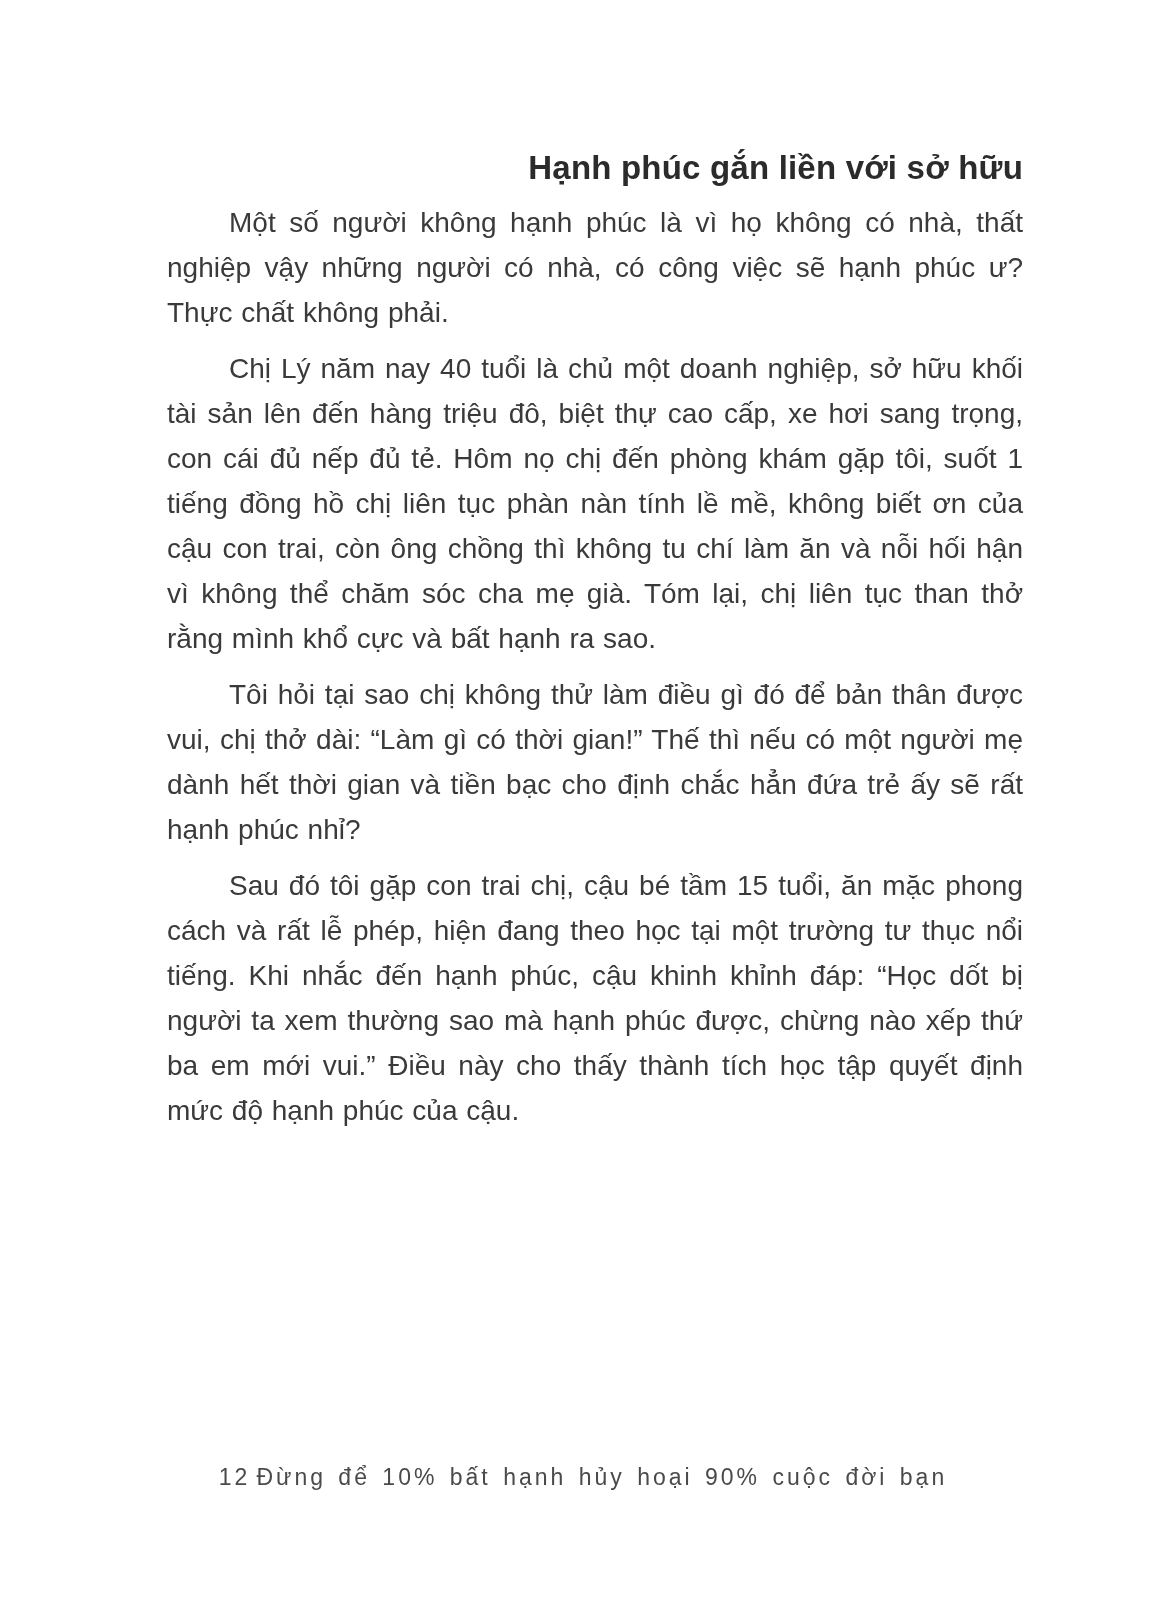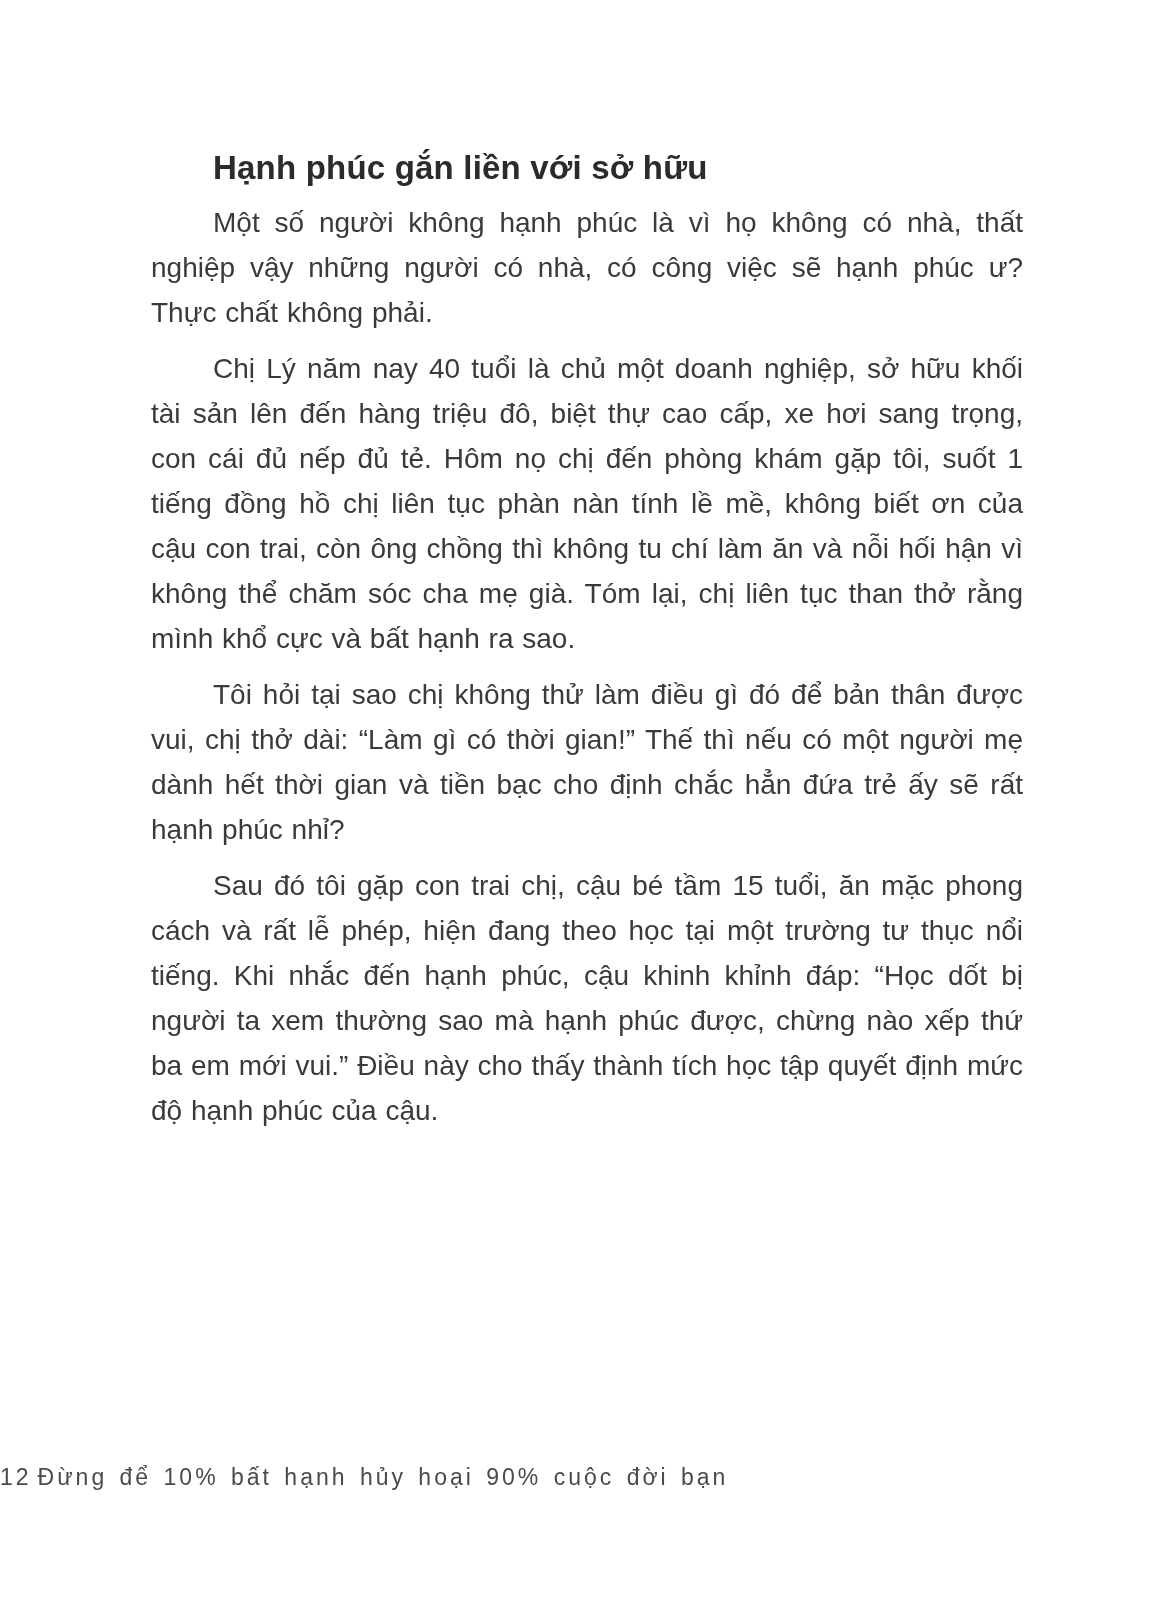--- a/index.html
+++ b/index.html
@@ -21,38 +21,40 @@
     top: 145px;
     width: 872px;
   }
   .title {
     margin: 0 0 0 62px;
     font-size: 33px;
     line-height: 45px;
     font-weight: 700;
     color: var(--title, #2b2b2b);
     letter-spacing: 0.2px;
+    text-align: right;
   }
   .body-text p {
-    margin: 11px 0 0 0;
+    margin: 11px 0 0 16px;
     font-size: 28px;
     line-height: 45px;
     color: var(--text, #3a3a3a);
     text-align: justify;
     text-indent: 62px;
     word-spacing: 1px;
   }
   .body-text p.first {
     margin-top: 10px;
   }
   .footer {
     position: absolute;
     left: 0;
     right: 0;
     top: 1463px;
+    text-align: center;
     font-size: 23px;
     line-height: 28px;
     color: var(--footer, #4a4a4a);
     letter-spacing: 3px;
     word-spacing: 3px;
     white-space: nowrap;
   }
   .footer .sep { display: inline-block; width: 6px; }
 </style>
 </head>

